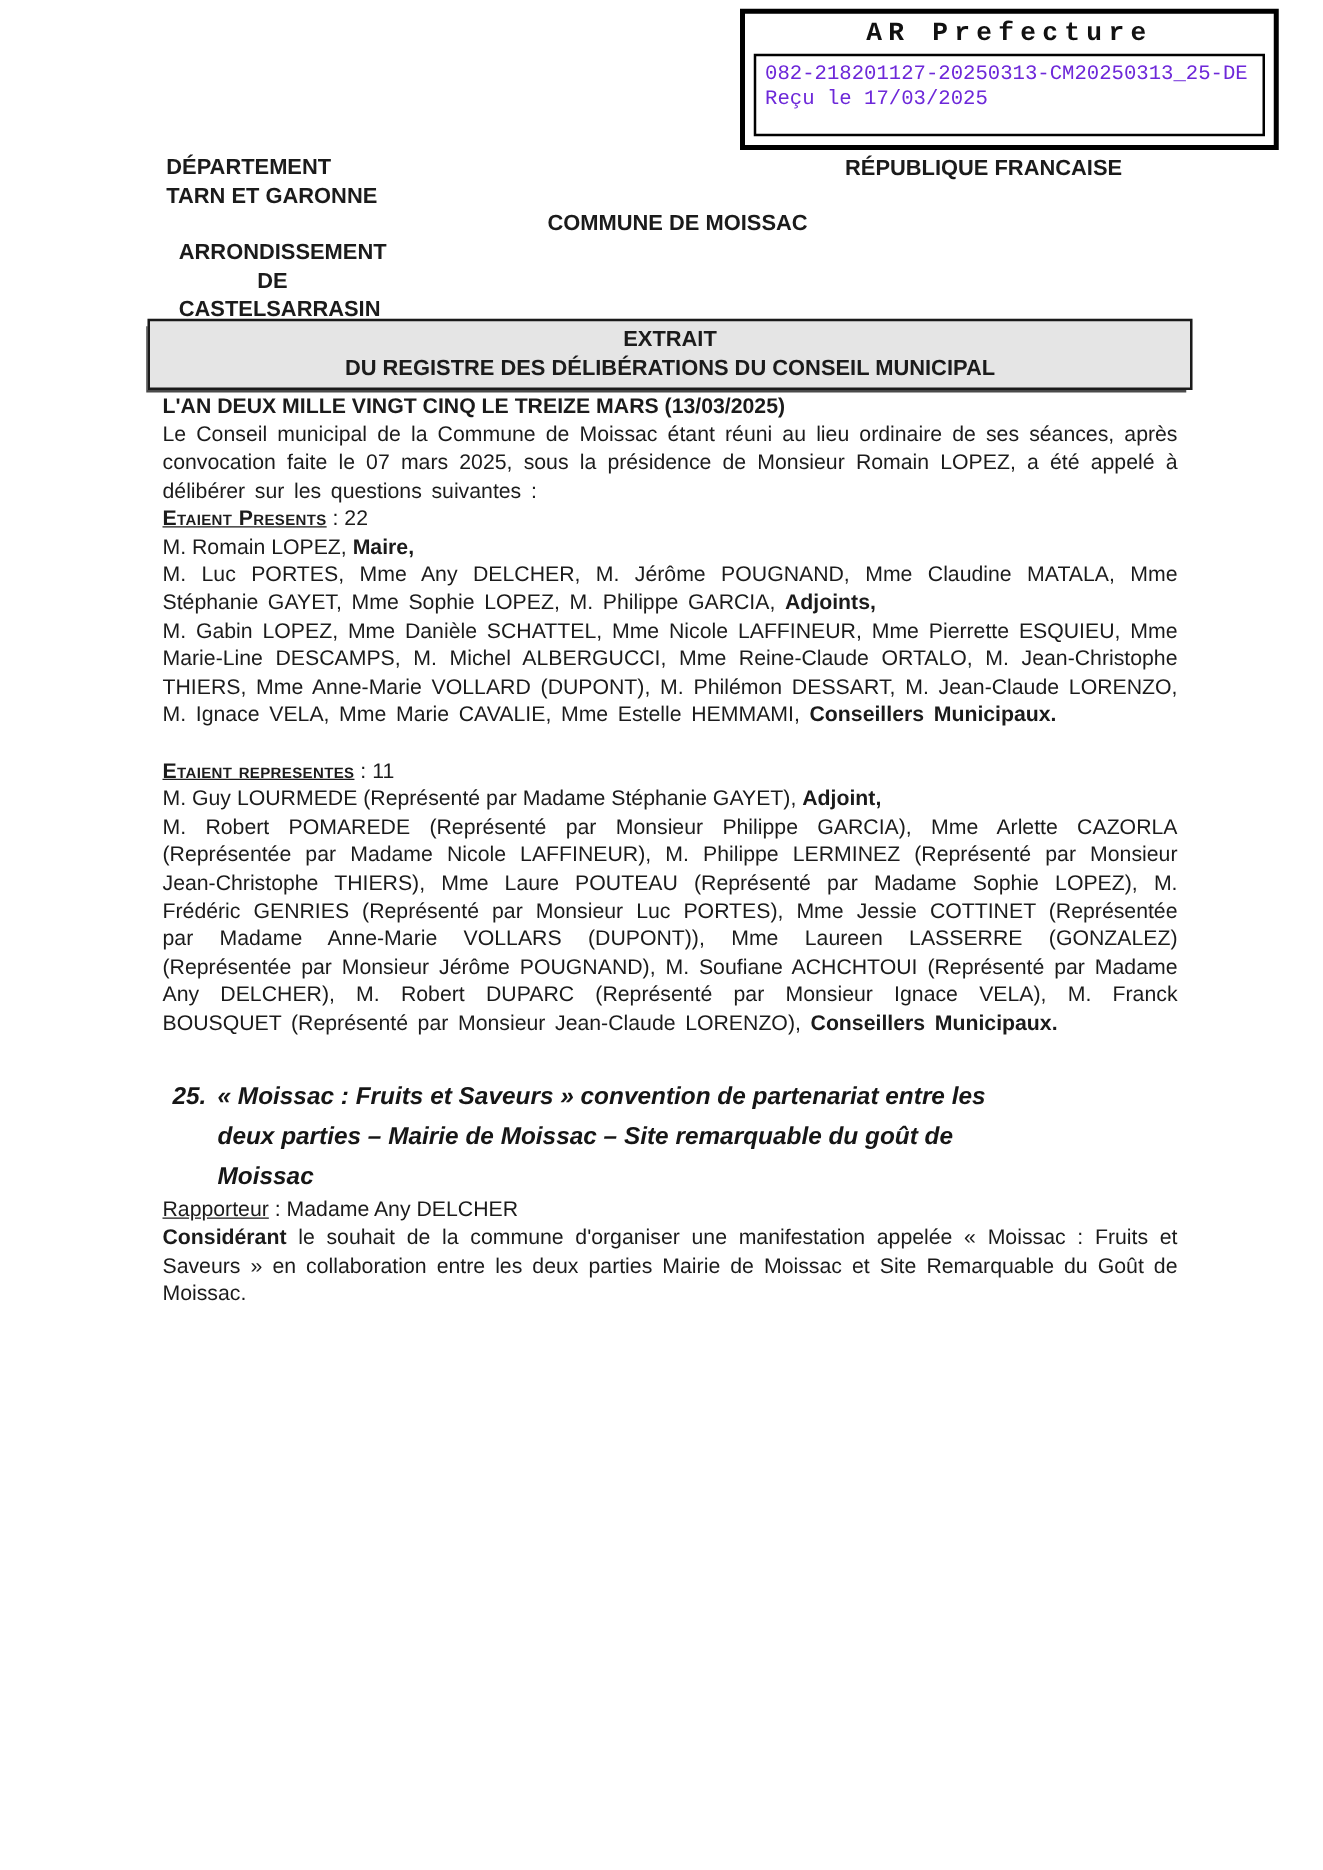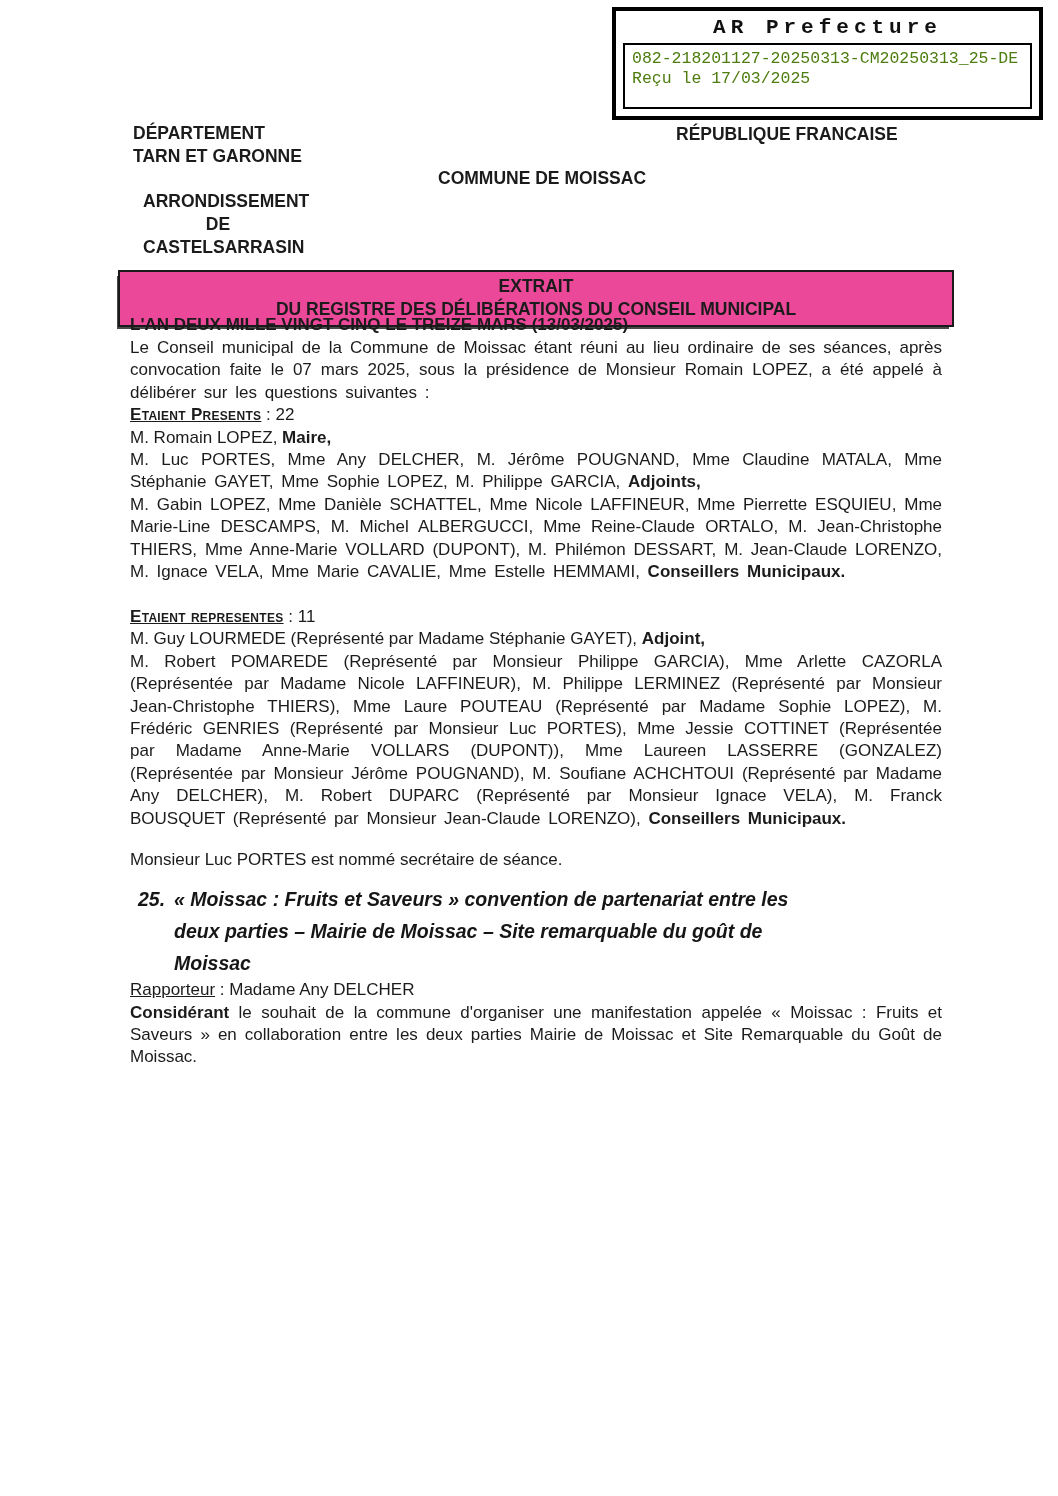--- a/index.html
+++ b/index.html
@@ -7,33 +7,33 @@
     position:relative;
     width:1058px; height:1496px;
     background:#ffffff;
     color:#1b1b1b;
     font-family:"Liberation Sans", sans-serif;
     overflow:hidden;
   }
 
   
   .stamp {
-    position:absolute; left:612px; top:7px; width:431px;
+    position:absolute; left:592px; top:7px; width:431px;
     border:4px solid #000; background:#fff; box-sizing:border-box;
   }
   .stamp-title {
     font-family:"Liberation Mono", monospace;
     font-weight:bold; font-size:21px; letter-spacing:5px;
     text-align:center; padding:5px 0 4px 0; color:#111;
   }
   .stamp-inner {
     border:2px solid #000; margin:0 7px 7px 7px;
     padding:4px 7px 18px 7px;
     font-family:"Liberation Mono", monospace;
-    font-size:16.5px; line-height:20px; color:#4d7c0f;
+    font-size:16.5px; line-height:20px; color:#6d28d9;
     white-space:nowrap; overflow:hidden;
   }
 
   
   .hdr-dept {
     position:absolute; left:133px; top:122px; width:210px;
     font-weight:bold; font-size:17.5px; line-height:23px;
   }
   .hdr-arr {
     position:absolute; left:143px; top:190px; width:210px;
@@ -48,21 +48,21 @@
     position:absolute; left:418px; top:168px;
     font-weight:bold; font-size:17.5px;margin-left:20px;
   }
 
   
   .extrait-box {
     position:absolute; left:118px; top:255px; width:836px;
     border:2px solid #1a1a1a; box-sizing:border-box;
     box-shadow:-3px 4px 0 -2px #4a4a4a;
     text-align:center; font-weight:bold; font-size:17.5px;
-    line-height:23px; padding:3px 0 4px 0; background:#ec4899;margin-top:15px;
+    line-height:23px; padding:3px 0 4px 0; background:#e5e5e5;
   }
 
   
   .body-flow {
     position:absolute; left:130px; top:314px; width:812px;
     font-size:17px; line-height:22.4px; color:#1b1b1b;
   }
   .body-flow p { margin:0; }
   .bold { font-weight:bold; }
   .just { text-align:justify; word-spacing:3px; }
@@ -134,21 +134,20 @@
     <p class="para-adjoints just"><span>M. Luc PORTES, Mme Any DELCHER, M. Jérôme POUGNAND, Mme Claudine MATALA, Mme Stéphanie GAYET, Mme Sophie LOPEZ, M. Philippe GARCIA, </span><span class="bold">Adjoints,</span></p>
 
     <p class="para-conseillers just"><span>M. Gabin LOPEZ, Mme Danièle SCHATTEL, Mme Nicole LAFFINEUR, Mme Pierrette ESQUIEU, Mme Marie-Line DESCAMPS, M. Michel ALBERGUCCI, Mme Reine-Claude ORTALO, M. Jean-Christophe THIERS, Mme Anne-Marie VOLLARD (DUPONT), M. Philémon DESSART, M. Jean-Claude LORENZO, M. Ignace VELA, Mme Marie CAVALIE, Mme Estelle HEMMAMI, </span><span class="bold">Conseillers Municipaux.</span></p>
 
     <p class="schead"><span class="sc-label">Etaient representes</span><span class="sc-count"> : 11</span></p>
 
     <p class="line-22"><span>M. Guy LOURMEDE (Représenté par Madame Stéphanie GAYET), </span><span class="bold">Adjoint,</span></p>
 
     <p class="para-representes just"><span>M. Robert POMAREDE (Représenté par Monsieur Philippe GARCIA), Mme Arlette CAZORLA (Représentée par Madame Nicole LAFFINEUR), M. Philippe LERMINEZ (Représenté par Monsieur Jean-Christophe THIERS), Mme Laure POUTEAU (Représenté par Madame Sophie LOPEZ), M. Frédéric GENRIES (Représenté par Monsieur Luc PORTES), Mme Jessie COTTINET (Représentée par Madame Anne-Marie VOLLARS (DUPONT)), Mme Laureen LASSERRE (GONZALEZ) (Représentée par Monsieur Jérôme POUGNAND), M. Soufiane ACHCHTOUI (Représenté par Madame Any DELCHER), M. Robert DUPARC (Représenté par Monsieur Ignace VELA), M. Franck BOUSQUET (Représenté par Monsieur Jean-Claude LORENZO), </span><span class="bold">Conseillers Municipaux.</span></p>
 
-    <p class="secretary">Monsieur Luc PORTES est nommé secrétaire de séance.</p>
 
 
     <div class="delib-title">
       <span class="delib-num">25.</span>
       <span>« Moissac : Fruits et Saveurs » convention de partenariat entre les deux parties – Mairie de Moissac – Site remarquable du goût de Moissac</span>
     </div>
 
     <p class="rapporteur"><span class="u">Rapporteur</span><span> : Madame Any DELCHER</span></p>
 
     <p class="considerant-1 just"><span class="bold">Considérant</span><span> le souhait de la commune d'organiser une manifestation appelée « Moissac : Fruits et Saveurs » en collaboration entre les deux parties Mairie de Moissac et Site Remarquable du Goût de Moissac.</span></p>

